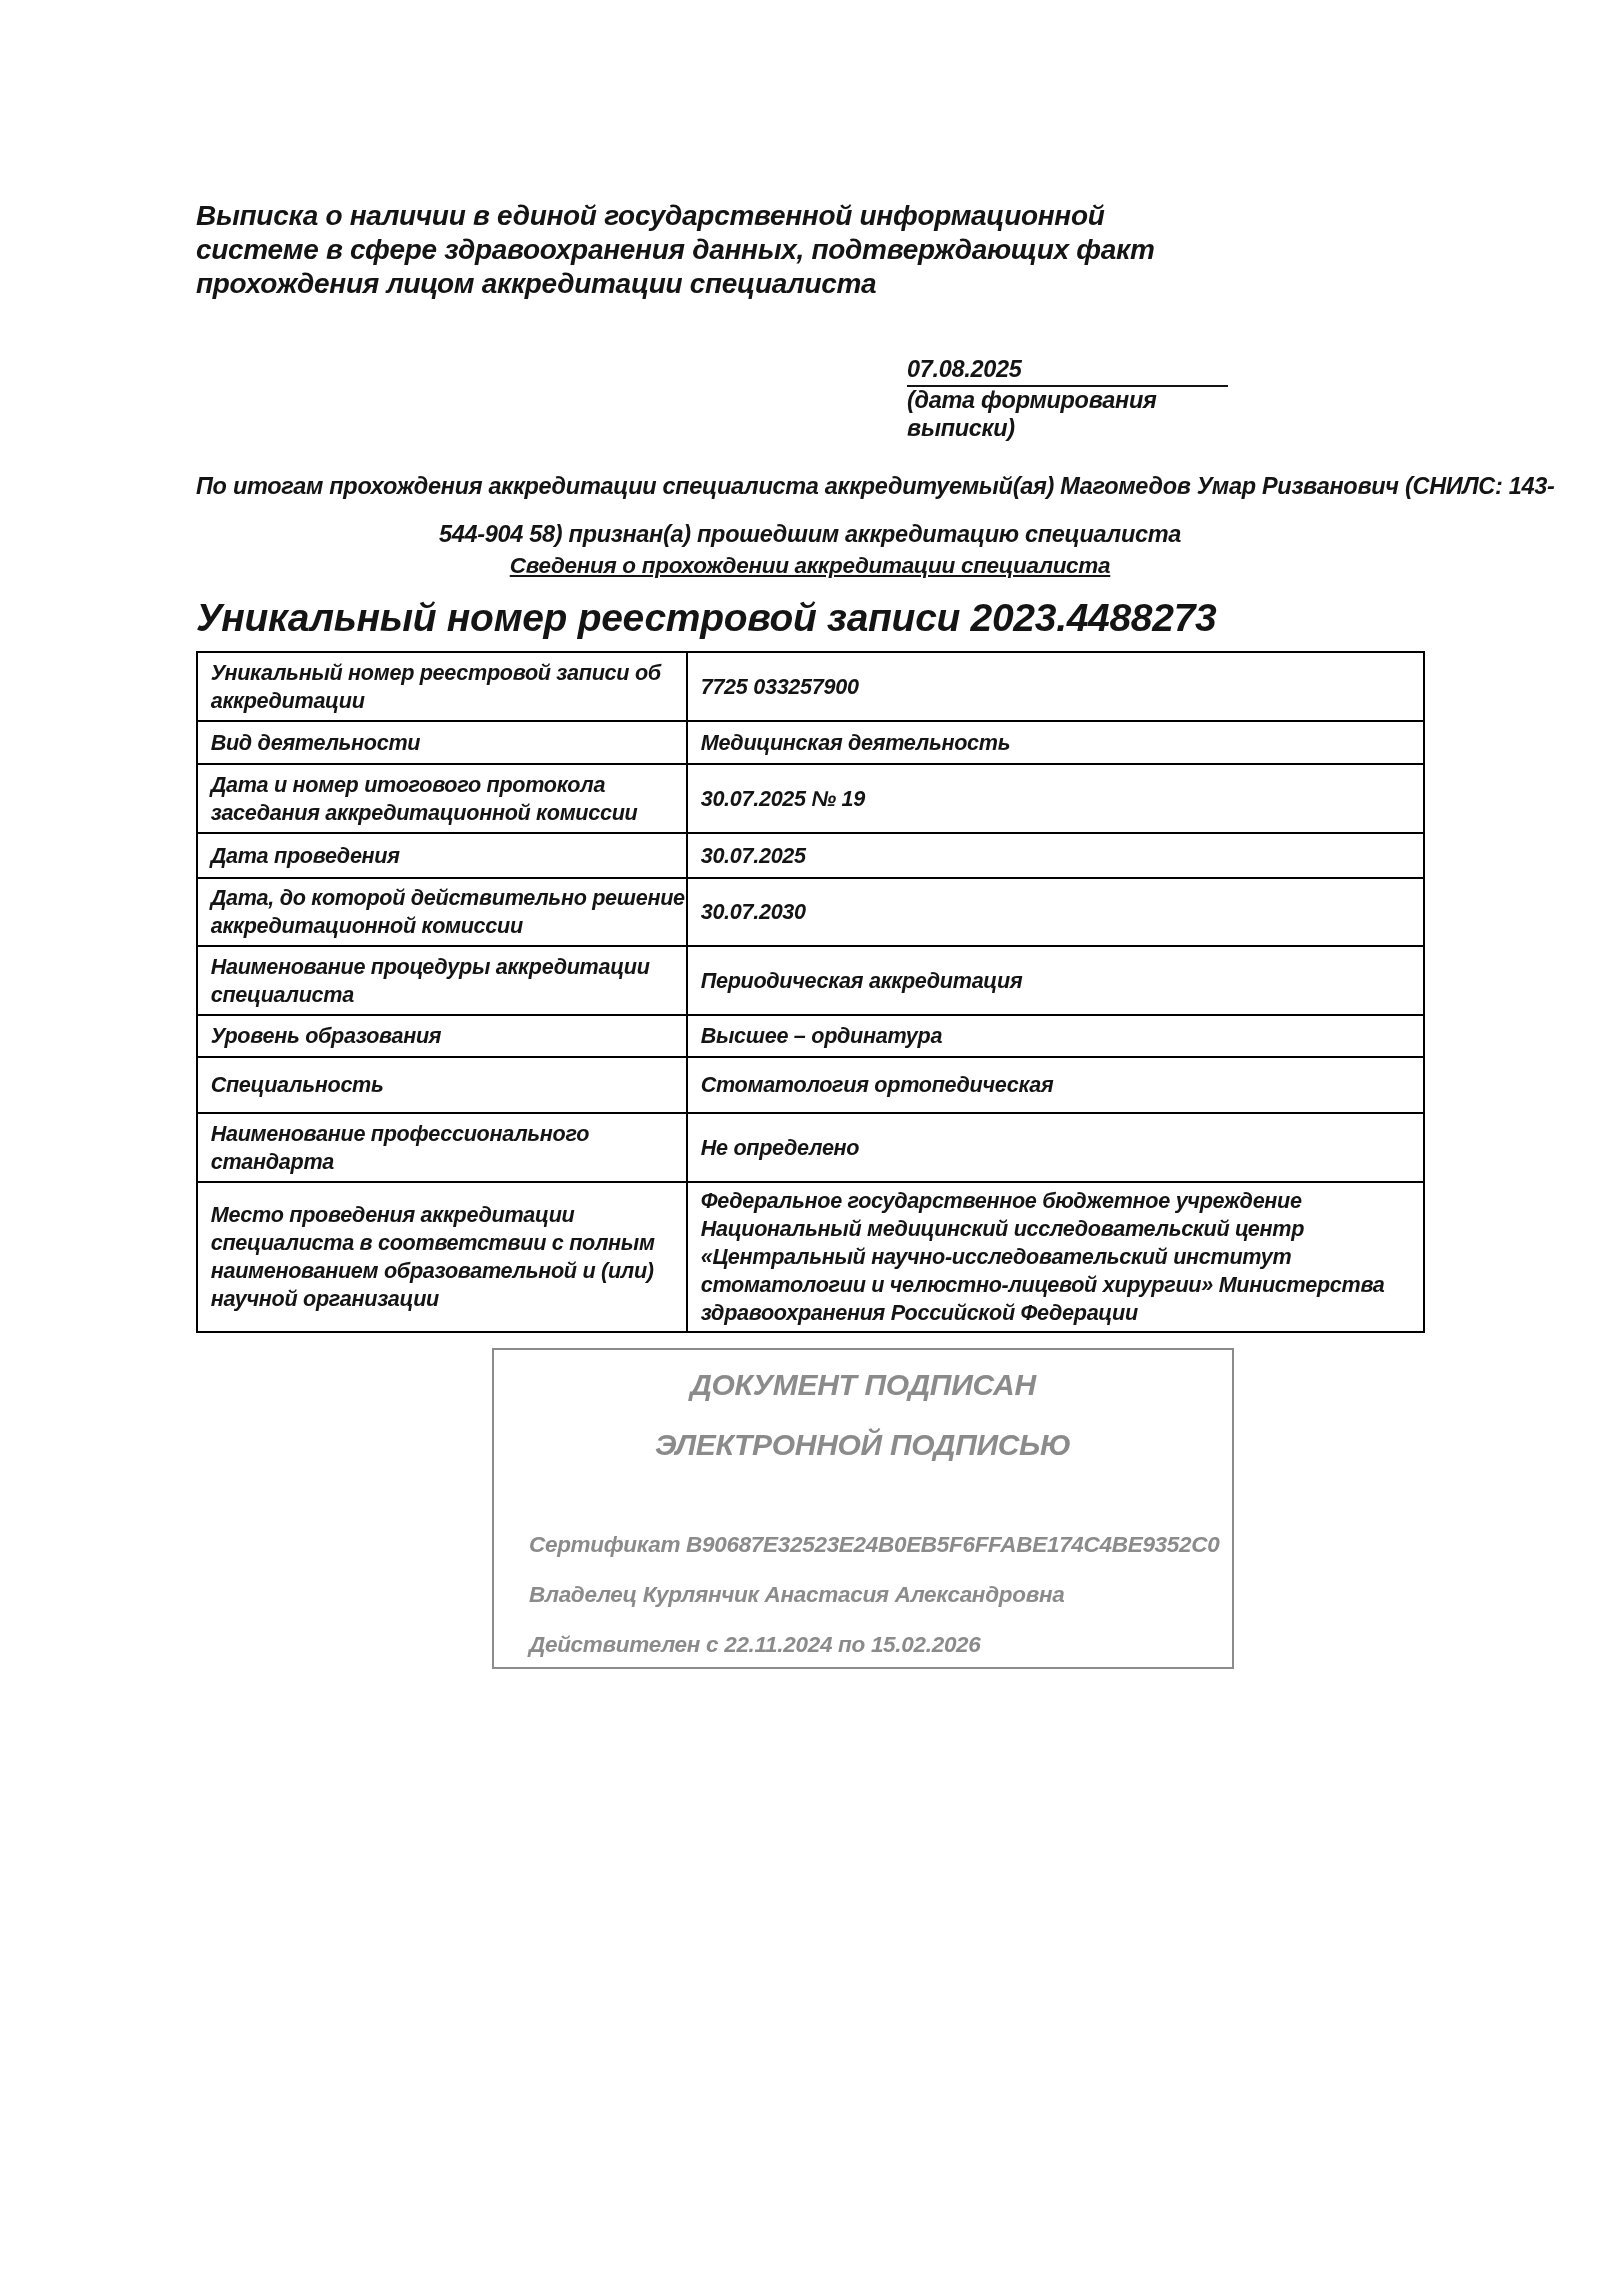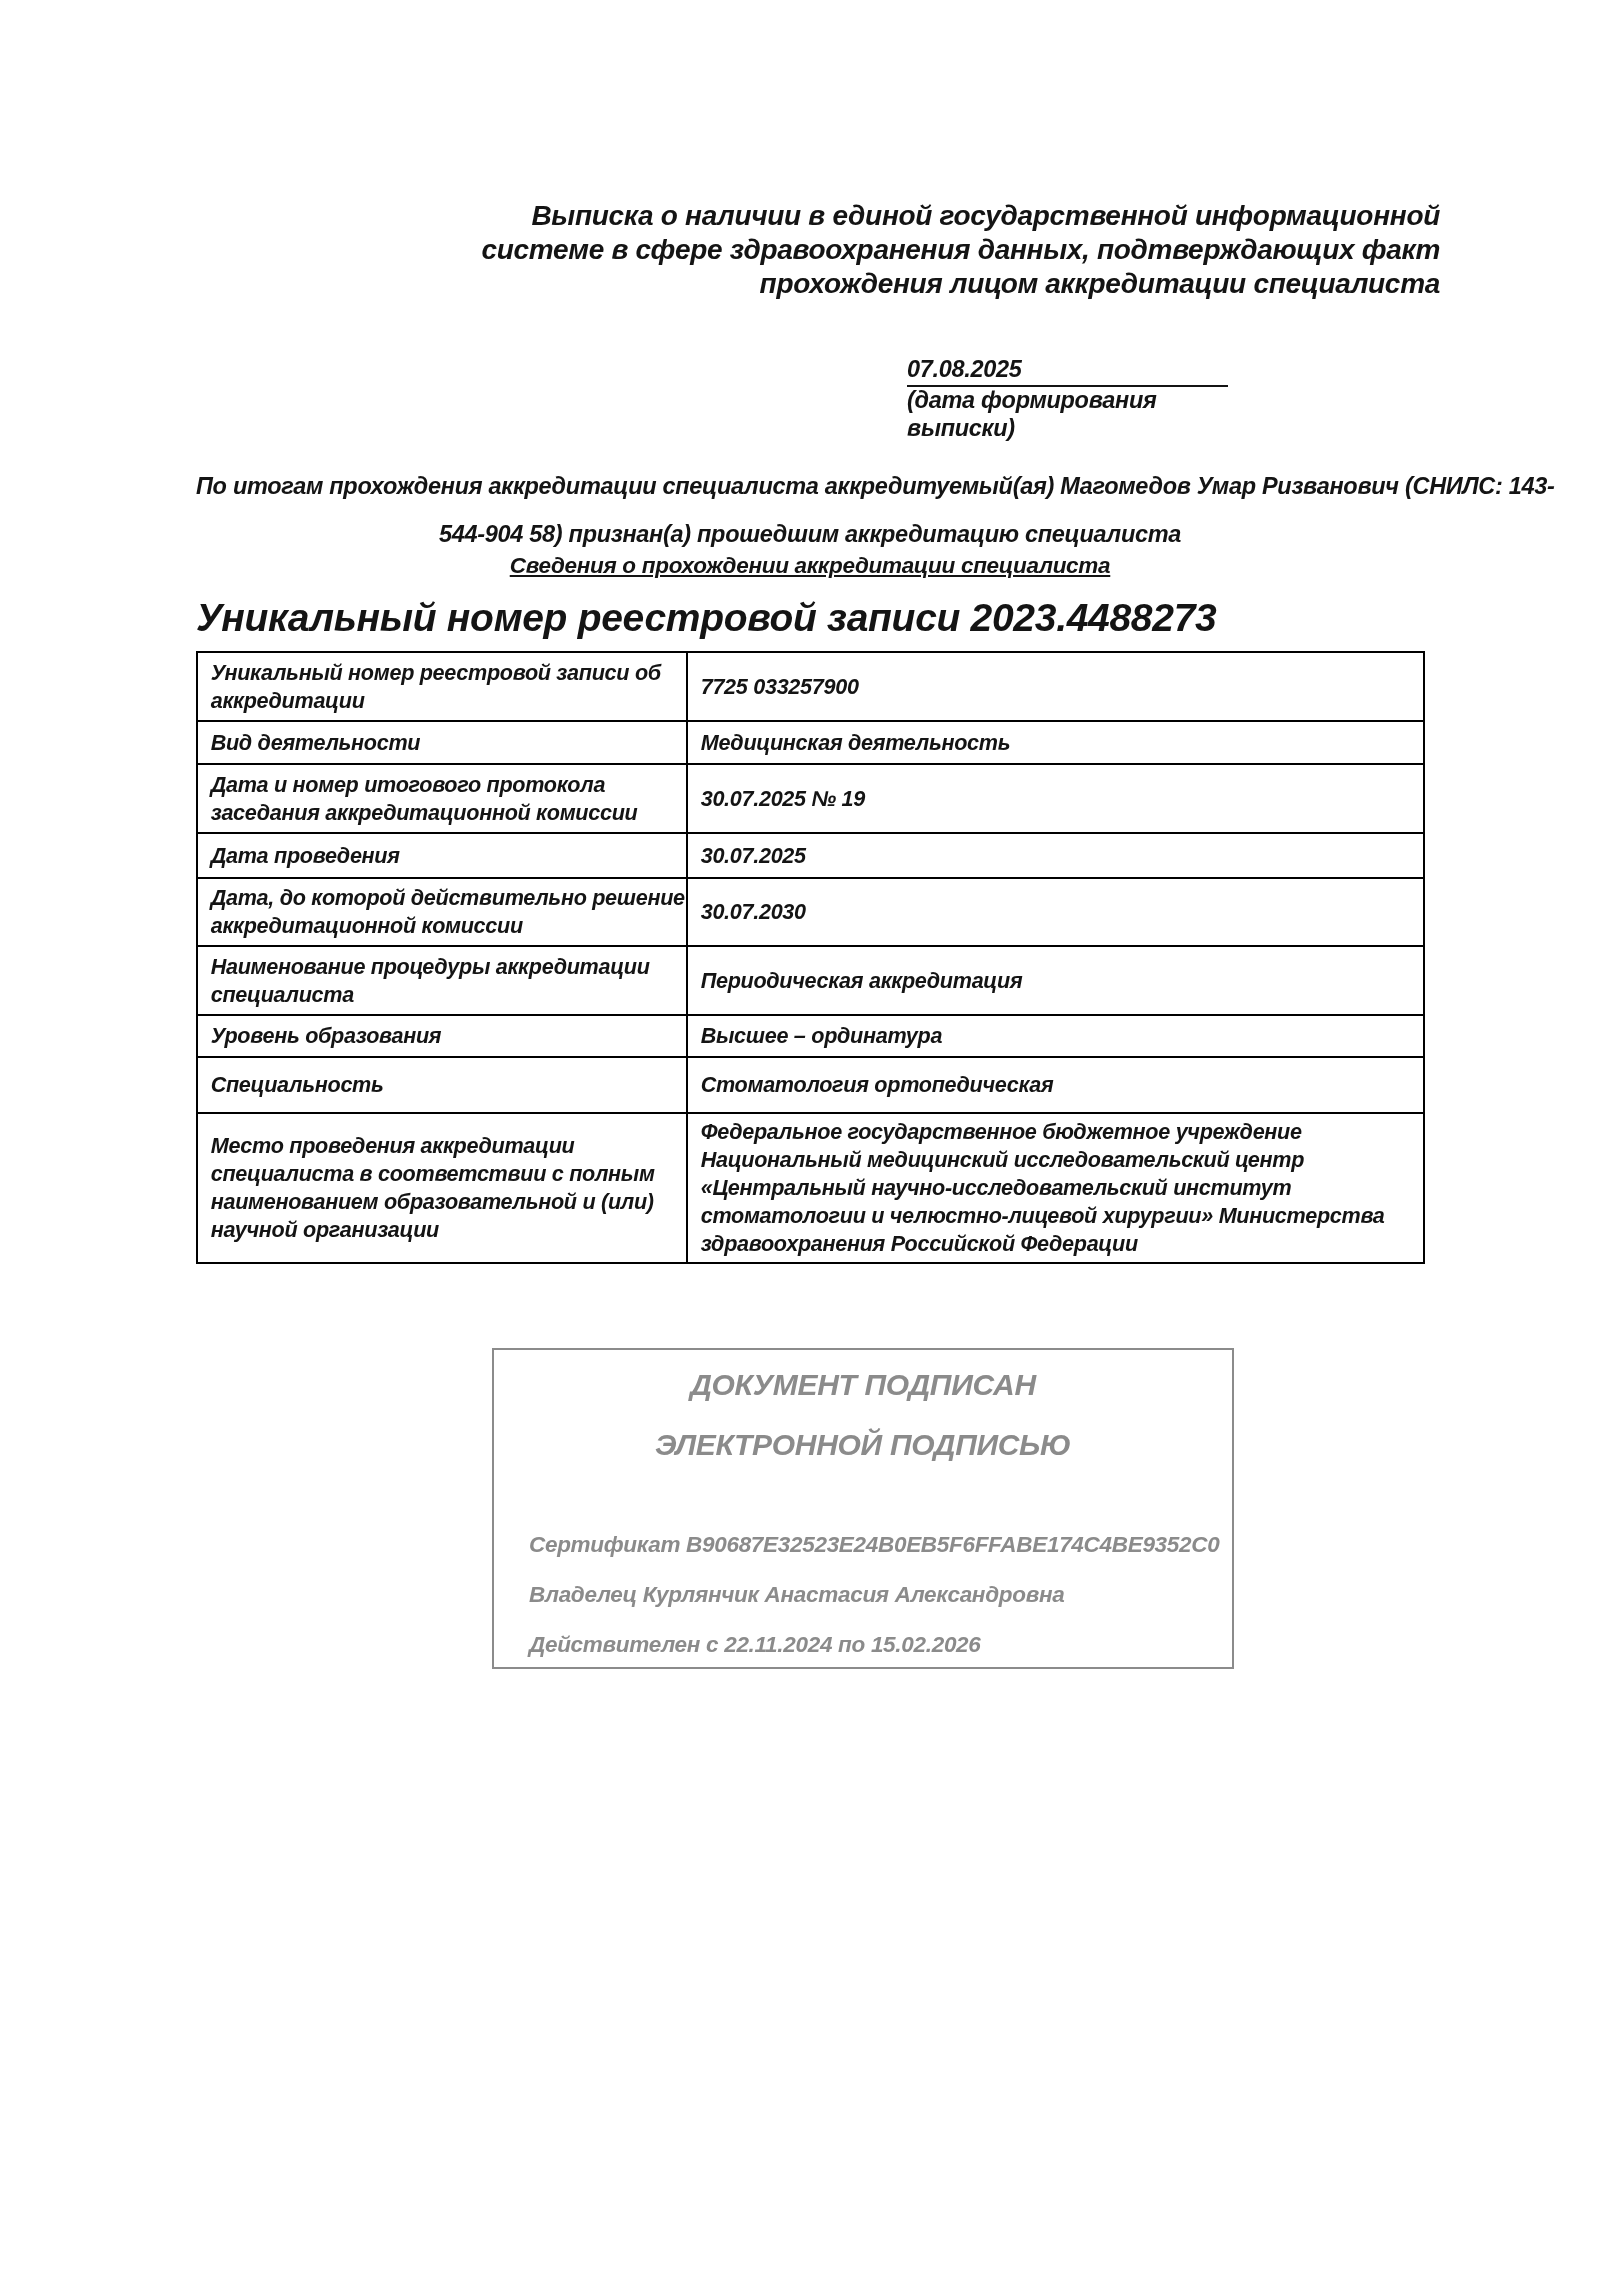--- a/index.html
+++ b/index.html
@@ -10,22 +10,22 @@
     font-family: "Liberation Sans", sans-serif;
     font-weight: bold;
     font-style: italic;
     color: #141414;
     letter-spacing: -0.3px;
   }
   .abs { position: absolute; }
 
   
   .title-block {
-    top: 199px; left: 212px; width: 1228px;
-    text-align: right;
+    top: 199px; left: 196px; width: 1228px;
+    text-align: left;
     font-size: 28px; line-height: 34px;
   }
   .title-block .line { white-space: nowrap; }
 
   
   .date-block { top: 357px; left: 907px; width: 321px; text-align: left; font-size: 23.5px; }
   .date-value { display: block; padding-bottom: 2.9px; border-bottom: 2.9px solid #141414; line-height: 25.5px; }
   .date-caption { display: block; line-height: 27.4px; }
 
   
@@ -162,20 +162,29 @@
       </td>
     </tr>
     <tr style="height:56px">
       <td>
         <div class="cell-line">Специальность</div>
       </td>
       <td>
         <div class="cell-line">Стоматология ортопедическая</div>
       </td>
     </tr>
+    <tr style="height:69px">
+      <td>
+        <div class="cell-line">Наименование профессионального</div>
+        <div class="cell-line">стандарта</div>
+      </td>
+      <td>
+        <div class="cell-line">Не определено</div>
+      </td>
+    </tr>
     <tr style="height:139px">
       <td>
         <div class="cell-line">Место проведения аккредитации</div>
         <div class="cell-line">специалиста в соответствии с полным</div>
         <div class="cell-line">наименованием образовательной и (или)</div>
         <div class="cell-line">научной организации</div>
       </td>
       <td>
         <div class="cell-line">Федеральное государственное бюджетное учреждение</div>
         <div class="cell-line">Национальный медицинский исследовательский центр</div>

